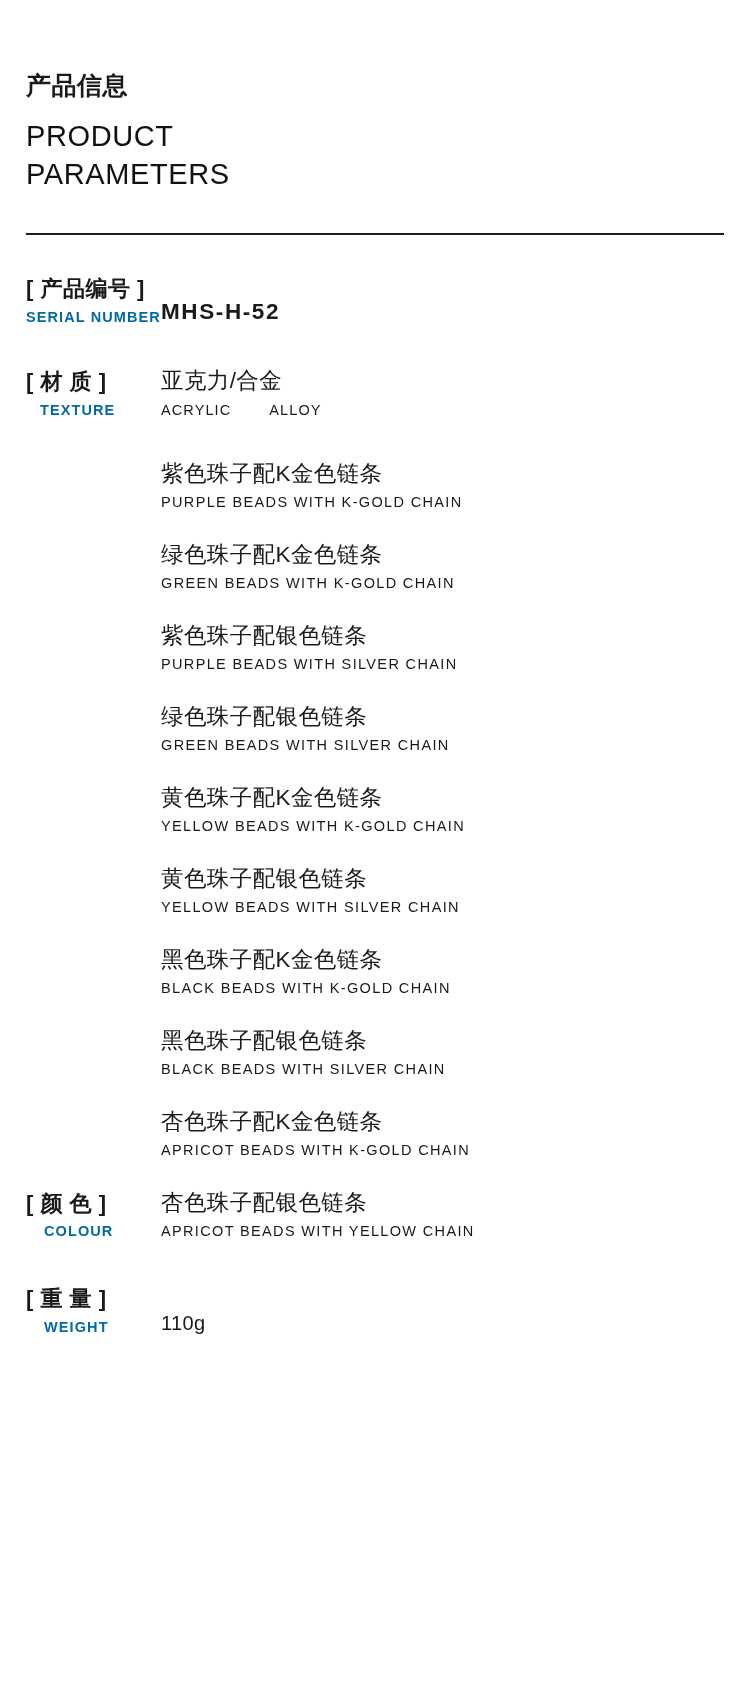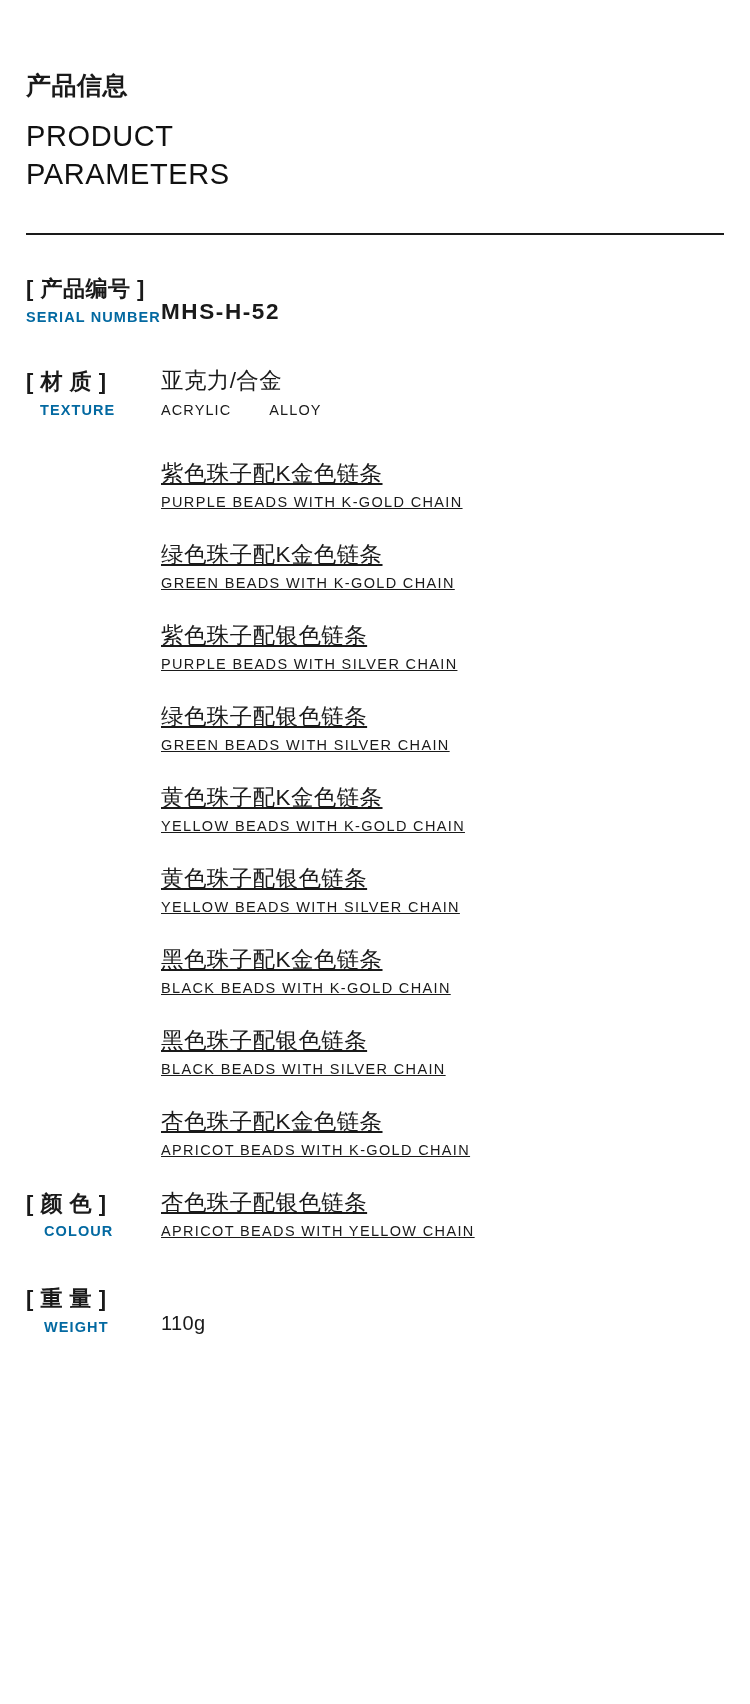--- a/index.html
+++ b/index.html
@@ -112,21 +112,21 @@
     gap: 38px;
   }
 
   
   .block-serial { margin-bottom: 40px; }
   .block-texture { margin-bottom: 40px; }
   .block-colour { margin-bottom: 0; }
 
   
   .colour-list { }
-  .colour-item { margin-bottom: 0; text-decoration: underline; }
+  .colour-item { margin-bottom: 0; }
   .colour-item + .colour-item { margin-top: 29px; }
 
   .block-weight {
     margin-top: 44px;
   }
   .weight-value {
     font-size: 20px;
     letter-spacing: 0.4px;
   }
   .label-en.indent-wt {

